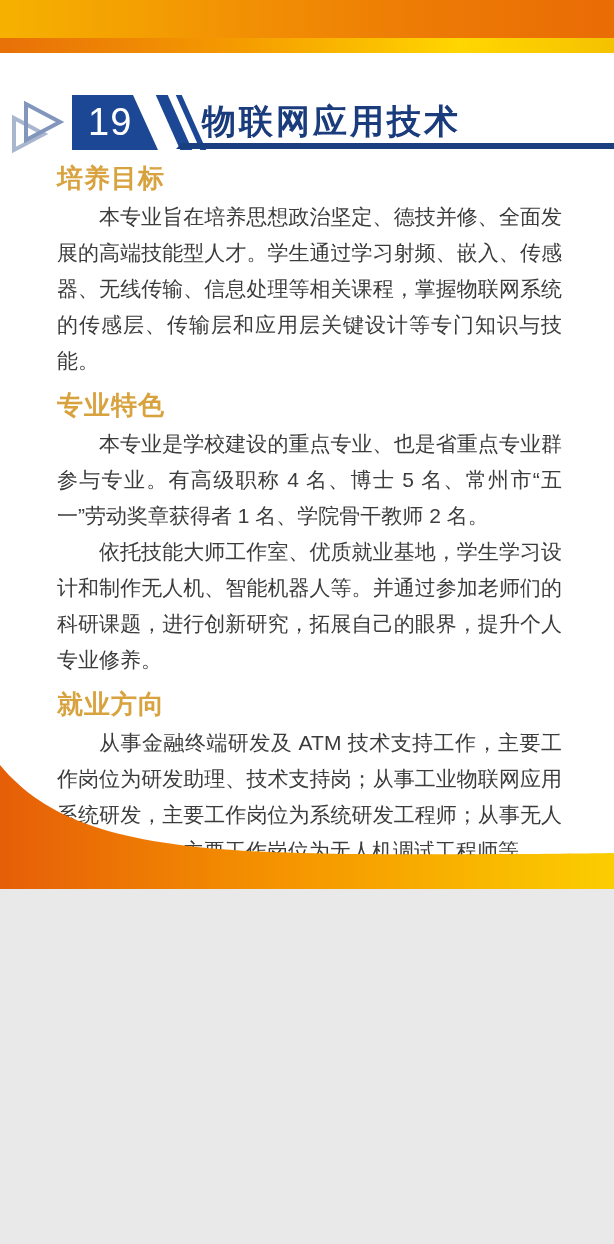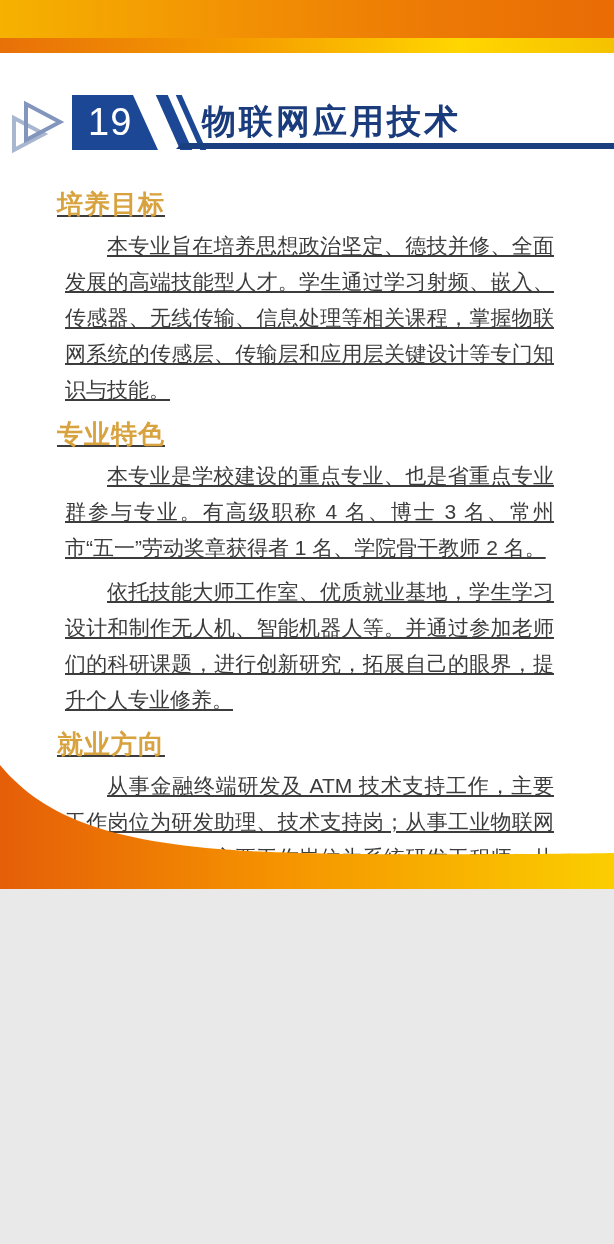--- a/index.html
+++ b/index.html
@@ -45,33 +45,32 @@
     letter-spacing:3px;white-space:nowrap;
   }
   .title-underline{
     position:absolute;left:176px;top:143px;width:438px;height:6px;
     background:#1A3F80;
     clip-path:polygon(6px 0,100% 0,100% 100%,0 100%);
   }
 
   
   .content{
-    position:absolute;left:57px;top:188px;width:505px;
+    position:absolute;left:57px;top:162px;width:505px;
     color:#3C3C3C;
-    text-decoration:underline;
   }
   .content h2{
     margin:10px 0 5px 0;
     font-size:26px;line-height:32px;
     color:#D8A23E;font-weight:600;
     letter-spacing:1px;
   }
   .content h2:first-child{margin-top:0;}
   .content p{
-    margin:8px;
+    margin:0;
     font-size:21px;line-height:36px;
     text-align:justify;text-indent:2em;
     color:#3C3C3C;
   }
 
   
   .footer-swoosh{position:absolute;left:0;bottom:0;width:614px;height:150px;}
   .page-number{
     position:absolute;left:58px;top:1197px;
     color:#FDF2CB;font-size:17px;letter-spacing:1px;
@@ -98,21 +97,21 @@
 
   <div class="page-title">物联网应用技术</div>
   <div class="title-underline"></div>
 
   <div class="content">
 
     <h2>培养目标</h2>
     <p>本专业旨在培养思想政治坚定、德技并修、全面发展的高端技能型人才。学生通过学习射频、嵌入、传感器、无线传输、信息处理等相关课程，掌握物联网系统的传感层、传输层和应用层关键设计等专门知识与技能。</p>
 
     <h2>专业特色</h2>
-    <p>本专业是学校建设的重点专业、也是省重点专业群参与专业。有高级职称 4 名、博士 3 名、常州市“五一”劳动奖章获得者 1 名、学院骨干教师 2 名。</p>
+    <p>本专业是学校建设的重点专业、也是省重点专业群参与专业。有高级职称 4 名、博士 5 名、常州市“五一”劳动奖章获得者 1 名、学院骨干教师 2 名。</p>
     <p>依托技能大师工作室、优质就业基地，学生学习设计和制作无人机、智能机器人等。并通过参加老师们的科研课题，进行创新研究，拓展自己的眼界，提升个人专业修养。</p>
 
     <h2>就业方向</h2>
     <p>从事金融终端研发及 ATM 技术支持工作，主要工作岗位为研发助理、技术支持岗；从事工业物联网应用系统研发，主要工作岗位为系统研发工程师；从事无人机应用方向，主要工作岗位为无人机调试工程师等。</p>
 
 
     <h2>年收入</h2>
     <p>8-10 万元。</p>
 
   </div>

